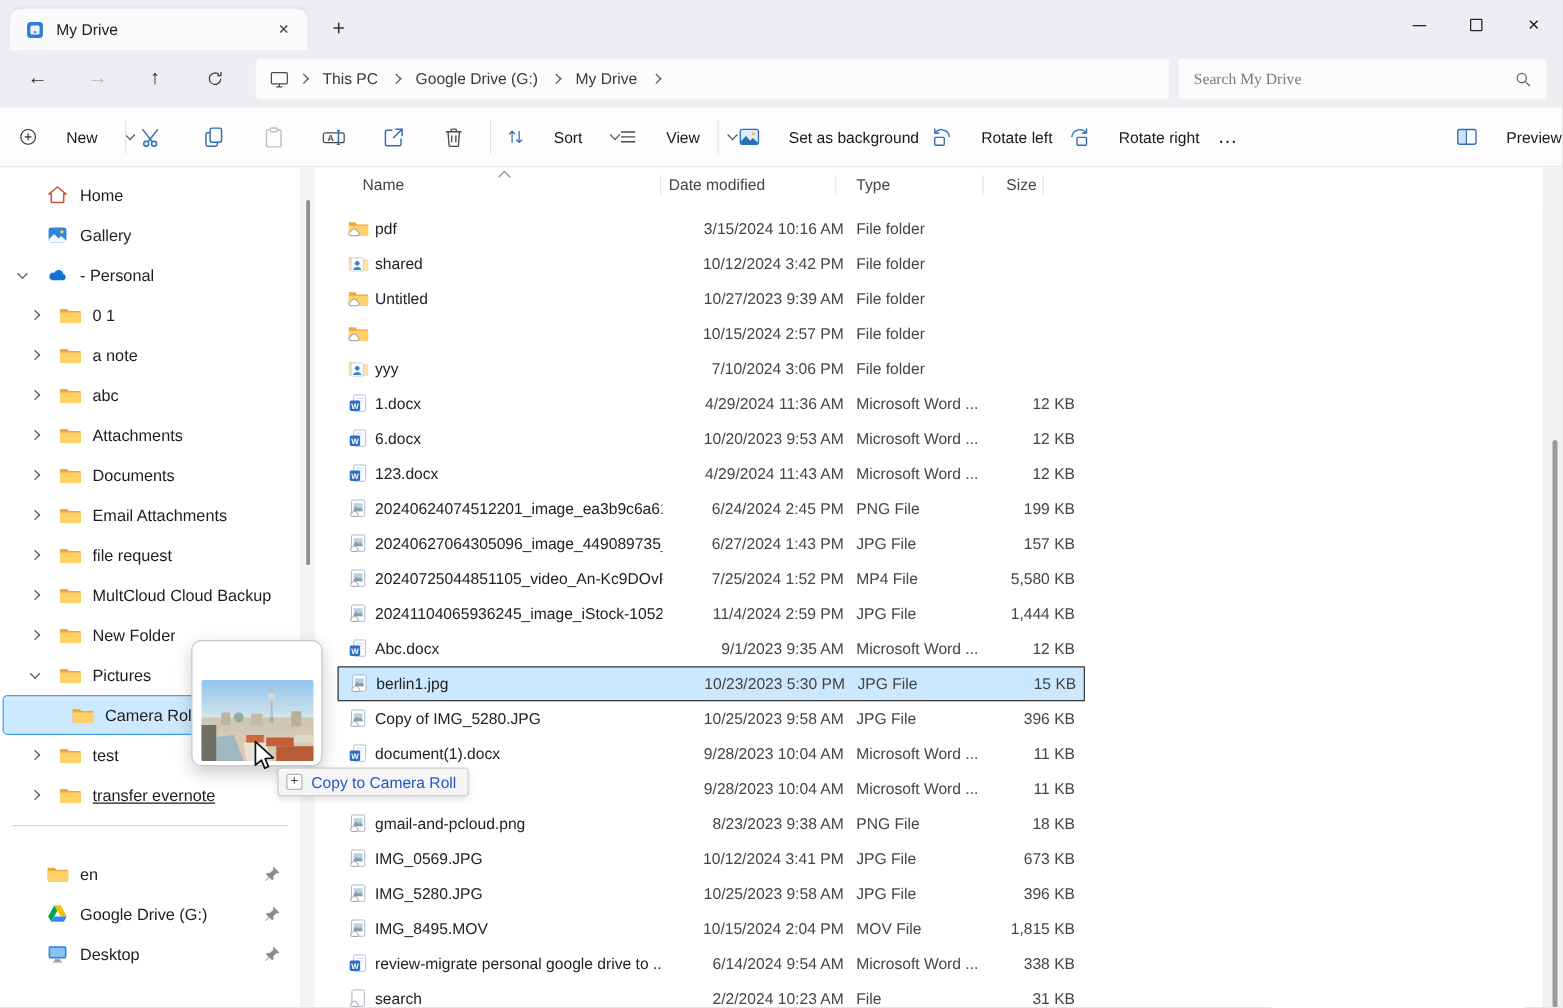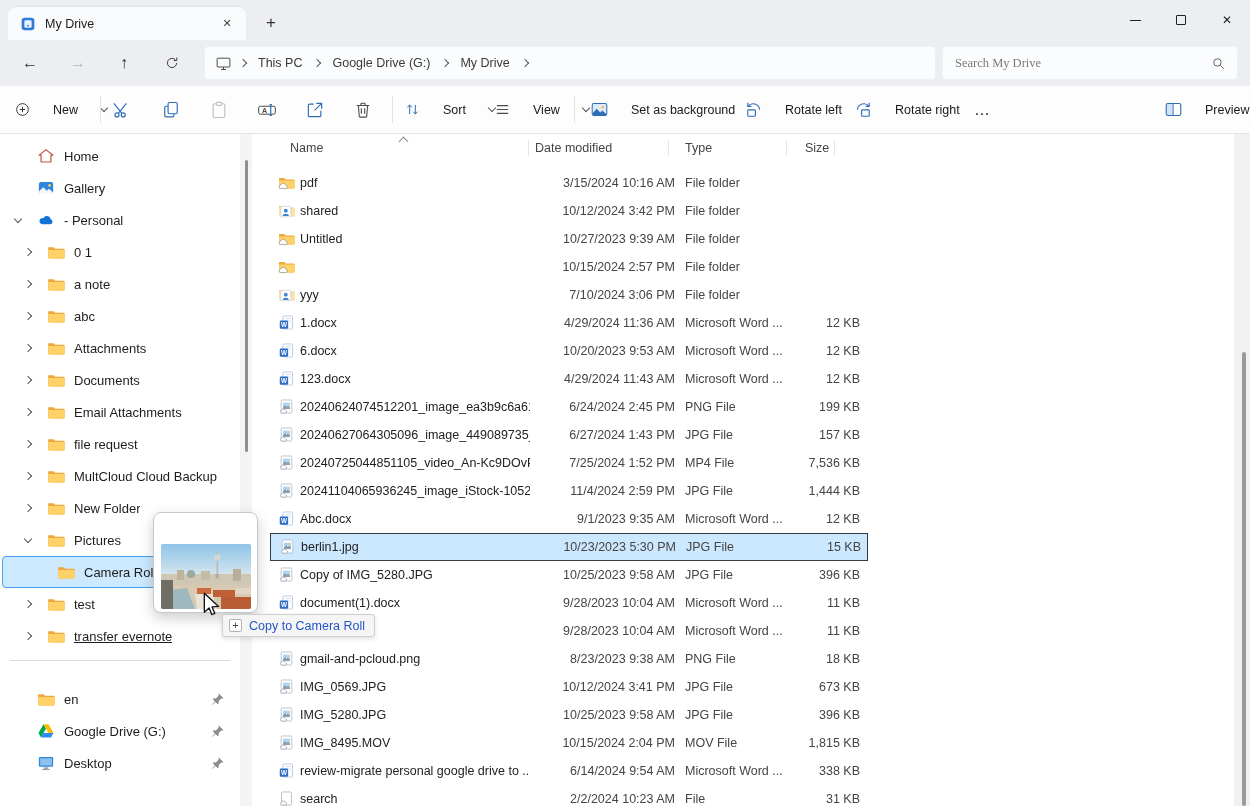--- a/index.html
+++ b/index.html
@@ -657,21 +657,21 @@
           <span class="ct">JPG File</span>
           <span class="cs">157 KB</span>
         </div>
         <div class="row" style="top: 315px;">
           <svg class="ci">
             <use href="#s-imgfile"></use>
           </svg>
           <span class="cn">20240725044851105_video_An-Kc9DOvPy...</span>
           <span class="cd">7/25/2024 1:52 PM</span>
           <span class="ct">MP4 File</span>
-          <span class="cs">7,536 KB</span>
+          <span class="cs">5,580 KB</span>
         </div>
         <div class="row" style="top: 343px;">
           <svg class="ci">
             <use href="#s-imgfile"></use>
           </svg>
           <span class="cn">20241104065936245_image_iStock-10528...</span>
           <span class="cd">11/4/2024 2:59 PM</span>
           <span class="ct">JPG File</span>
           <span class="cs">1,444 KB</span>
         </div>

